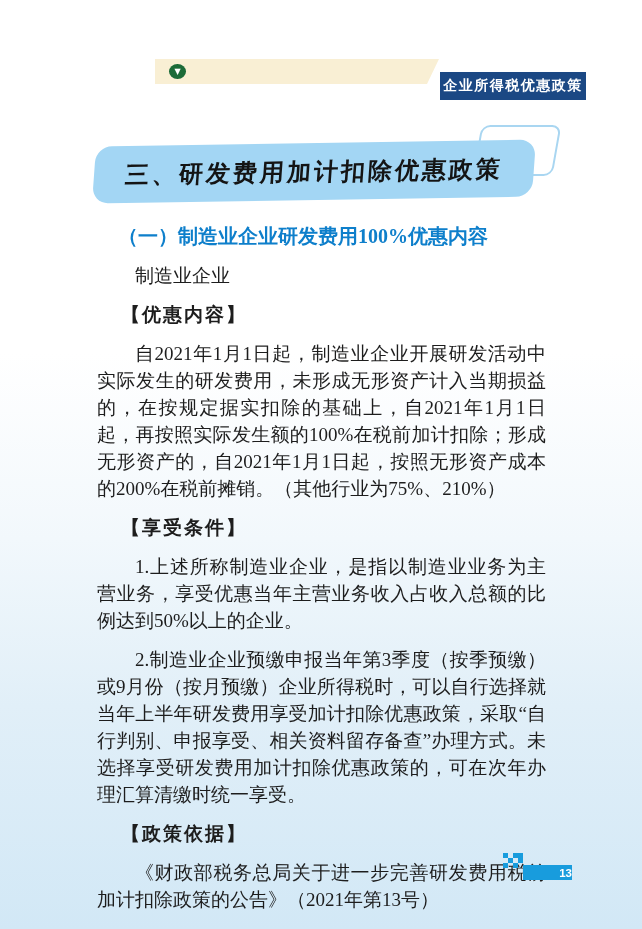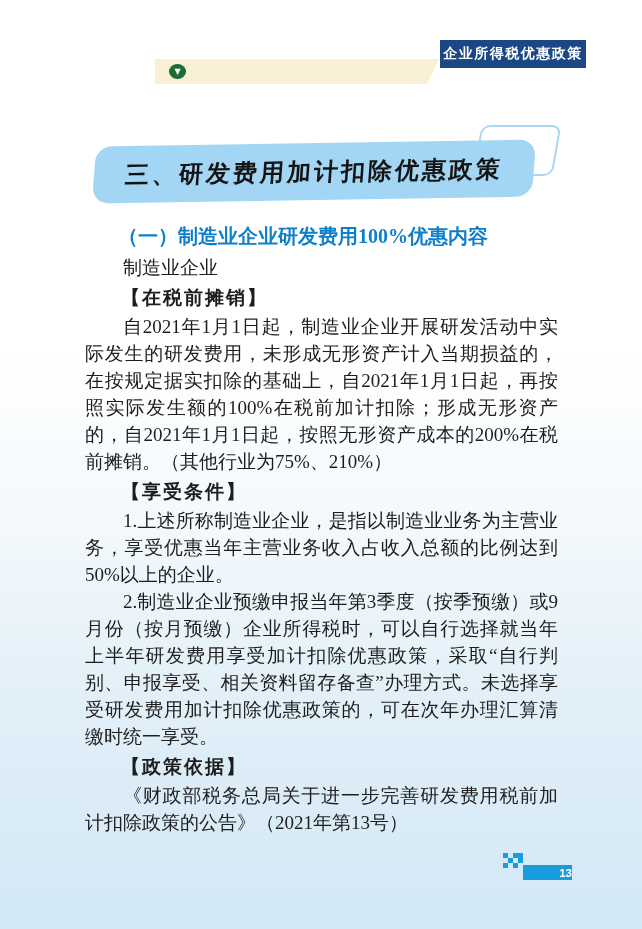--- a/index.html
+++ b/index.html
@@ -17,21 +17,21 @@
     clip-path:polygon(0 0,100% 0,calc(100% - 12px) 100%,0 100%);
   }
   .badge{
     position:absolute;left:14px;top:5px;width:17px;height:15px;
     background:#1c6b38;border-radius:50%;
     display:flex;align-items:center;justify-content:center;
     color:#ffffff;font-size:8px;line-height:1;
     font-family:"DejaVu Sans",sans-serif;
   }
   .header-tab{
-    position:absolute;left:440px;top:40px;width:146px;height:28px;
+    position:absolute;left:440px;top:72px;width:146px;height:28px;
     background:#1b4884;color:#ffffff;
     display:flex;align-items:center;justify-content:center;
     font-family:"Liberation Sans","DejaVu Sans",sans-serif;
     font-weight:bold;font-size:14px;letter-spacing:1.5px;
   }
   
   .ghost{
     position:absolute;left:477px;top:125px;width:76px;height:47px;
     background:#ffffff;border:2px solid #a9d6f1;border-radius:9px;
     transform:skewX(-10deg);
@@ -52,21 +52,21 @@
   }
   .subsection{
     color:#0e7fcb;font-weight:bold;font-size:20px;line-height:27px;
     text-indent:33px;margin:0 0 4px 0;
   }
   .label{
     font-family:"Liberation Sans","DejaVu Sans",sans-serif;
     font-weight:bold;letter-spacing:2px;
     text-indent:36px;margin:3px 0 2px 0;
   }
-  .content p{margin:0;text-indent:38px;}
+  .content p{margin:12px;text-indent:38px;}
   
   .pagenum-wrap{
     position:absolute;left:503px;top:852px;height:16px;
     display:flex;align-items:flex-start;
   }
   .checker{
     display:grid;margin-top:1px;
     grid-template-rows:repeat(3,5px);
     grid-template-columns:repeat(4,5px);
   }
@@ -96,21 +96,21 @@
   <div class="ghost"></div>
   <div class="banner">
     <span>三、研发费用加计扣除优惠政策</span>
   </div>
 
   <div class="content">
     <div class="subsection">（一）制造业企业研发费用100%优惠内容</div>
 
     <p>制造业企业</p>
 
-    <div class="label">【在税前摊销】</div>
+    <div class="label">【优惠内容】</div>
     <p>自2021年1月1日起，制造业企业开展研发活动中实际发生的研发费用，未形成无形资产计入当期损益的，在按规定据实扣除的基础上，自2021年1月1日起，再按照实际发生额的100%在税前加计扣除；形成无形资产的，自2021年1月1日起，按照无形资产成本的200%在税前摊销。（其他行业为75%、210%）</p>
 
     <div class="label">【享受条件】</div>
     <p>1.上述所称制造业企业，是指以制造业业务为主营业务，享受优惠当年主营业务收入占收入总额的比例达到50%以上的企业。</p>
     <p>2.制造业企业预缴申报当年第3季度（按季预缴）或9月份（按月预缴）企业所得税时，可以自行选择就当年上半年研发费用享受加计扣除优惠政策，采取“自行判别、申报享受、相关资料留存备查”办理方式。未选择享受研发费用加计扣除优惠政策的，可在次年办理汇算清缴时统一享受。</p>
 
     <div class="label">【政策依据】</div>
     <p>《财政部税务总局关于进一步完善研发费用税前加计扣除政策的公告》（2021年第13号）</p>
   </div>
 

